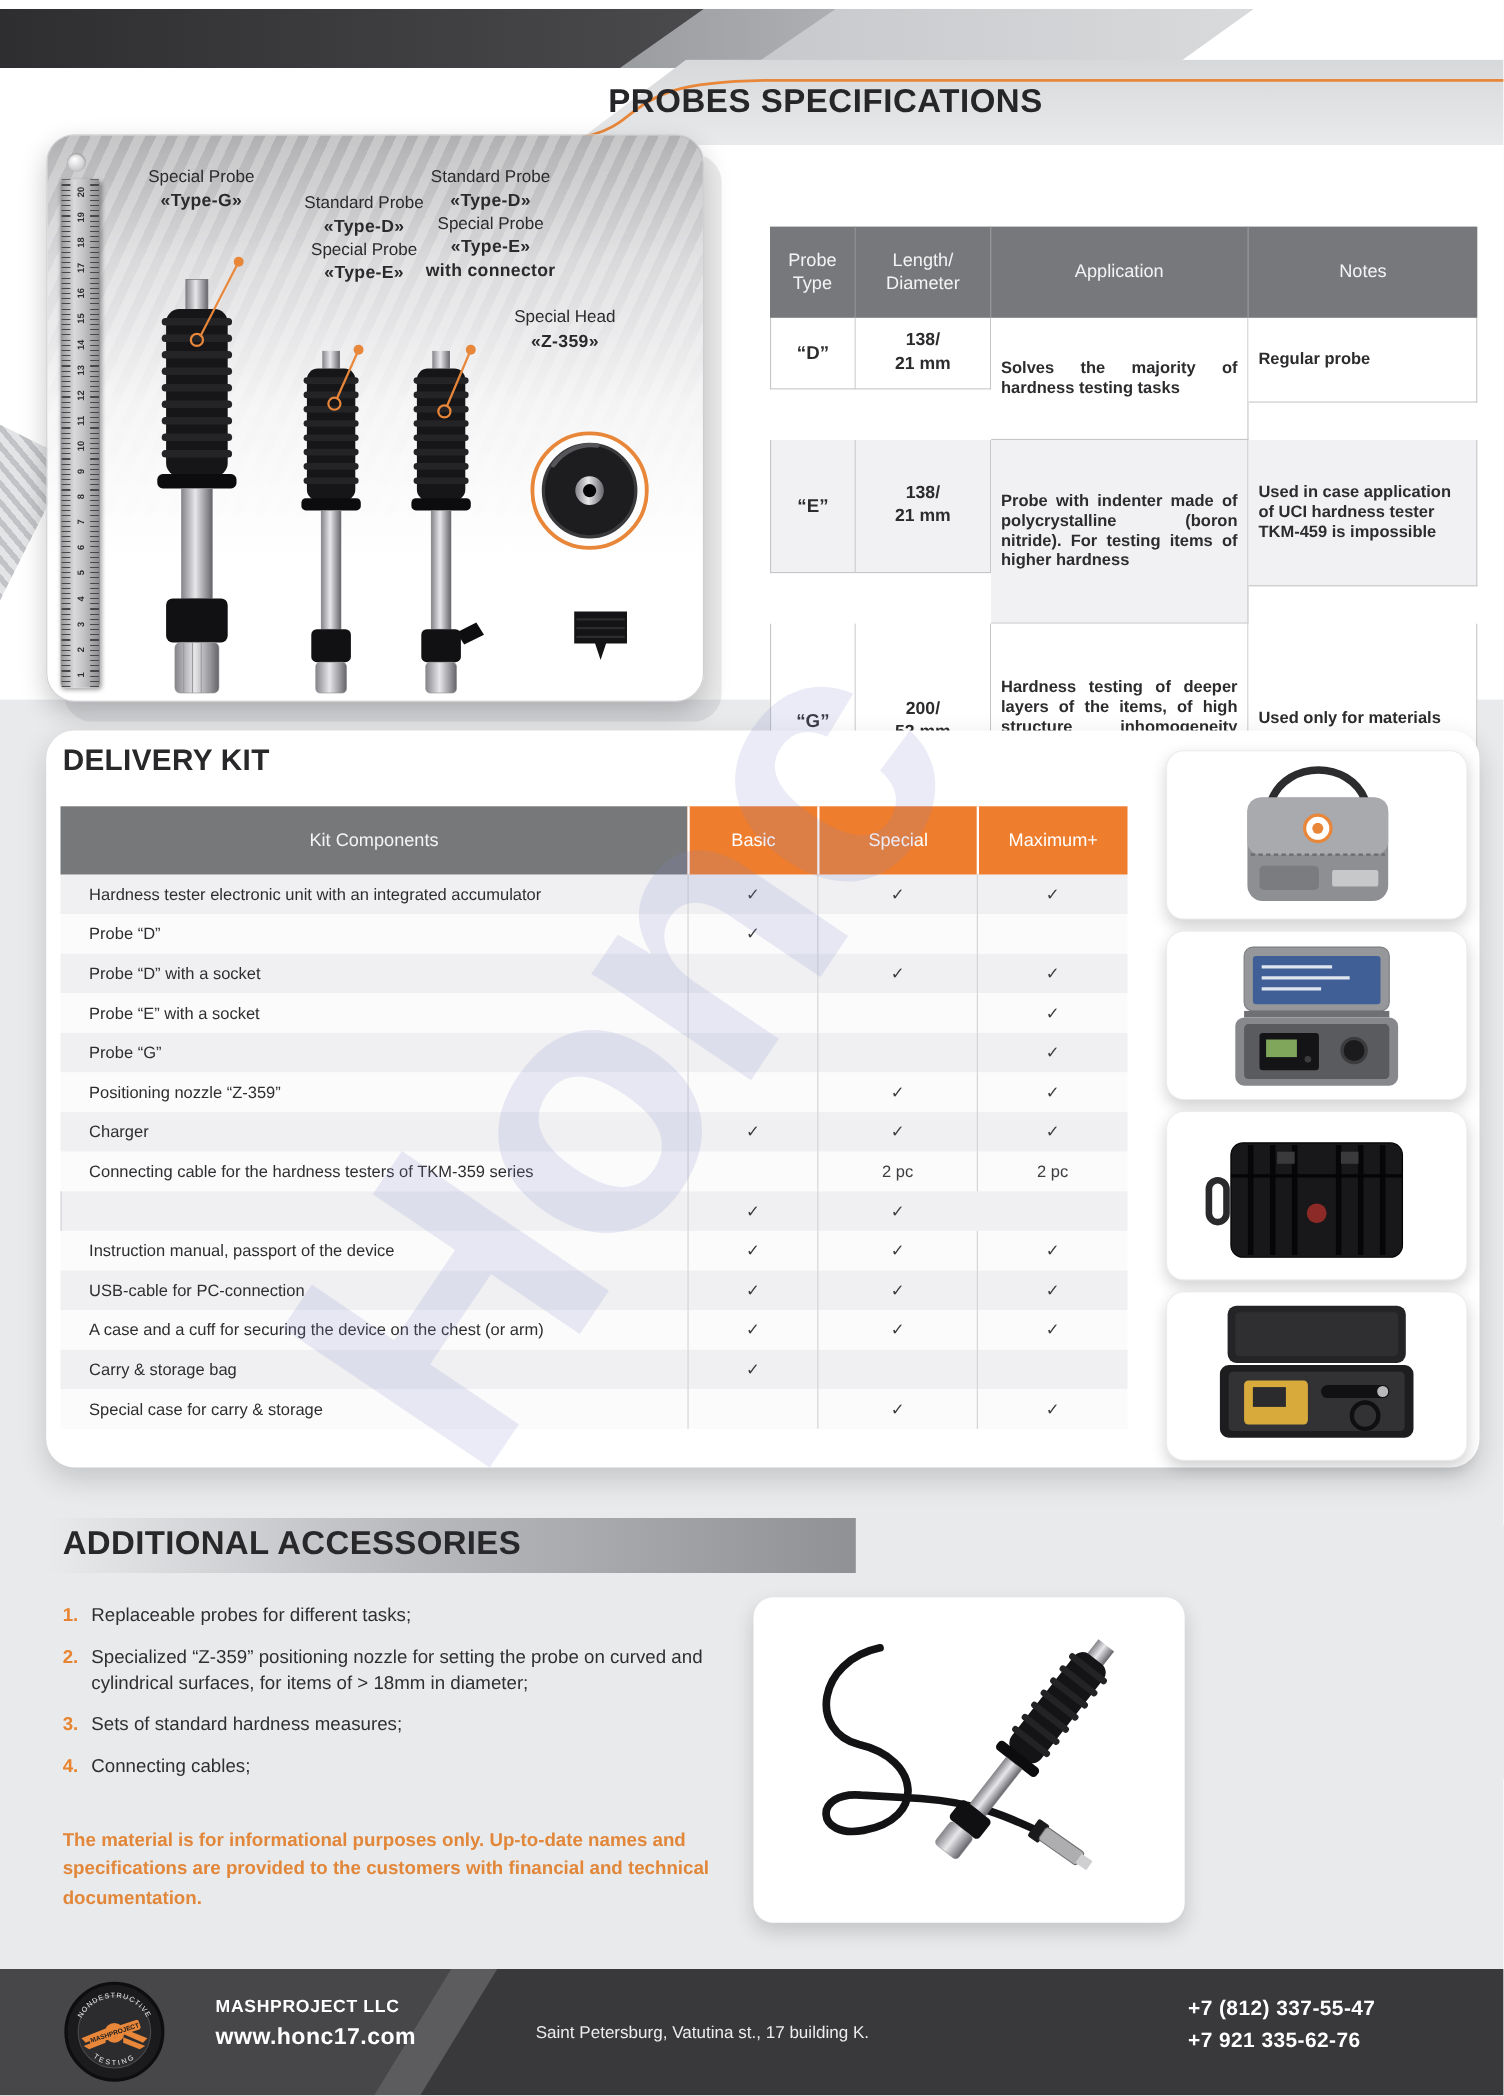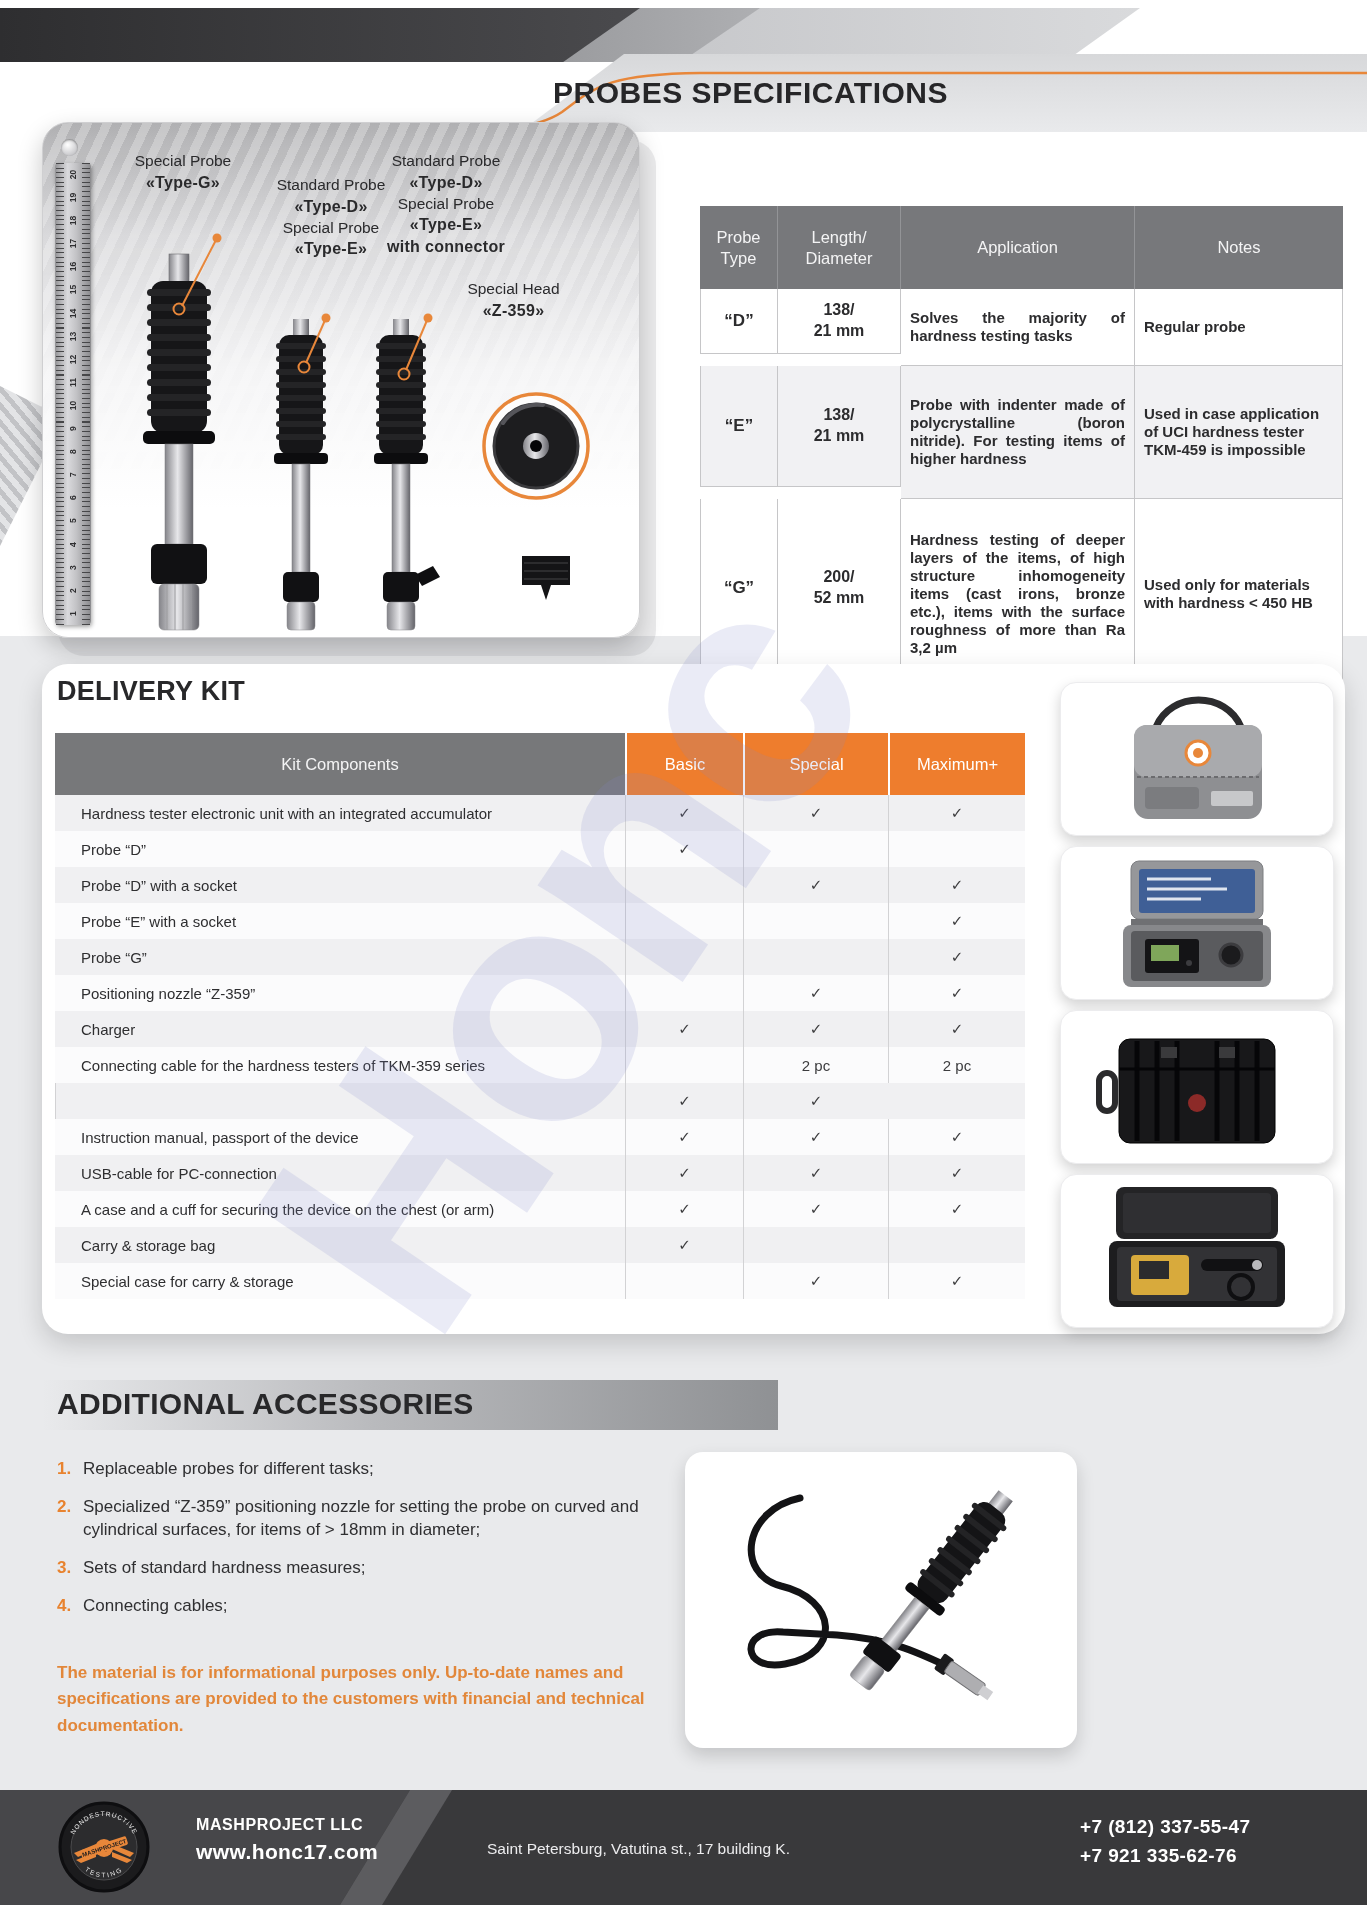--- a/index.html
+++ b/index.html
@@ -42,21 +42,21 @@
   
   .specs{left:655px;top:206px;width:643px;margin-left:45px;}
   .spec-grid{display:grid;grid-template-columns:78px 123px 234px 208px;}
   .sh{background:#77787b;color:#f4f4f5;font-size:16.5px;display:flex;align-items:center;justify-content:center;text-align:center;height:83px;border-right:1px solid #939497;line-height:1.25;}
   .sh:last-child{border-right:none;}
   .sc{border-right:1px solid #c6c6c8;border-bottom:1px solid #c6c6c8;display:flex;flex-direction:column;justify-content:center;color:#2c2c2e;background:#fff;font-weight:bold;}
   .spec-row .sc:first-child{border-left:1px solid #c6c6c8;}
   .row-e .sc{background:#f1f1f3;}
   .sc.type{align-items:center;font-weight:700;font-size:17px;}
   .sc.size{align-items:center;font-size:16px;line-height:1.3;}
-  .sc.app{font-size:15px;padding:6px 9px;text-align:justify;line-height:1.2;}
+  .sc.app{font-size:15px;padding:23px 9px;text-align:justify;line-height:1.2;}
   .sc.note{font-size:15px;padding:6px 9px;line-height:1.2;}
   .r-d{height:64px;}.r-e{height:120px;}.r-g{height:178px;}
   .spec-row{display:grid;grid-template-columns:78px 123px 234px 208px;}
 
   
   .kit-card{left:42px;top:664px;width:1303px;height:670px;background:#ffffff;border-radius:26px;box-shadow:0 10px 26px rgba(0,0,0,.16);}
   .kit-title{left:57px;top:676px;font-size:27px;font-weight:700;color:#28282a;letter-spacing:.3px;}
   .kit-table{left:55px;top:733px;width:970px;}
   .kit-head{display:grid;grid-template-columns:570px 118px 145px 137px;height:62px;}
   .kh-gray{background:#77787a;color:#f4f4f5;font-size:16.5px;display:flex;align-items:center;justify-content:center;}

